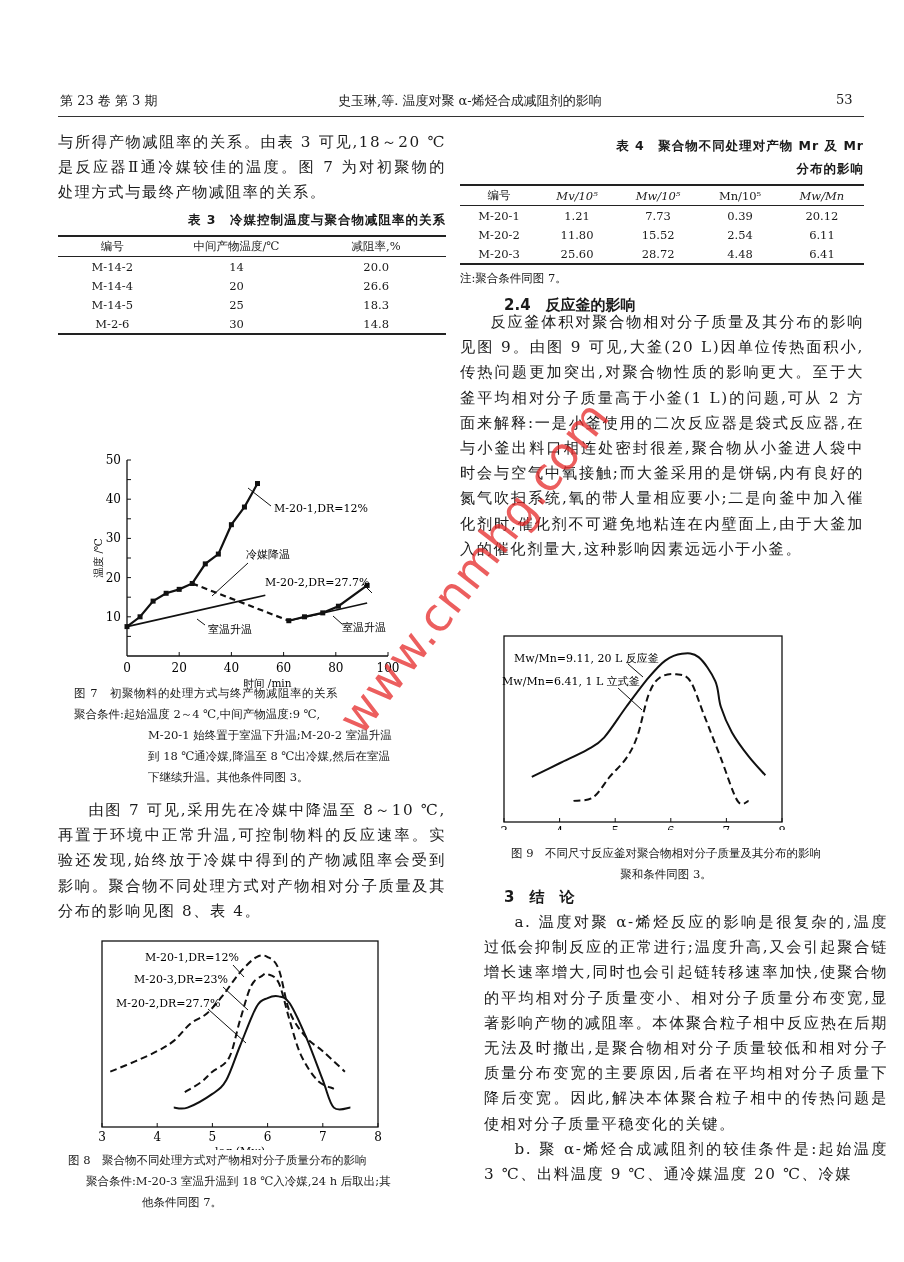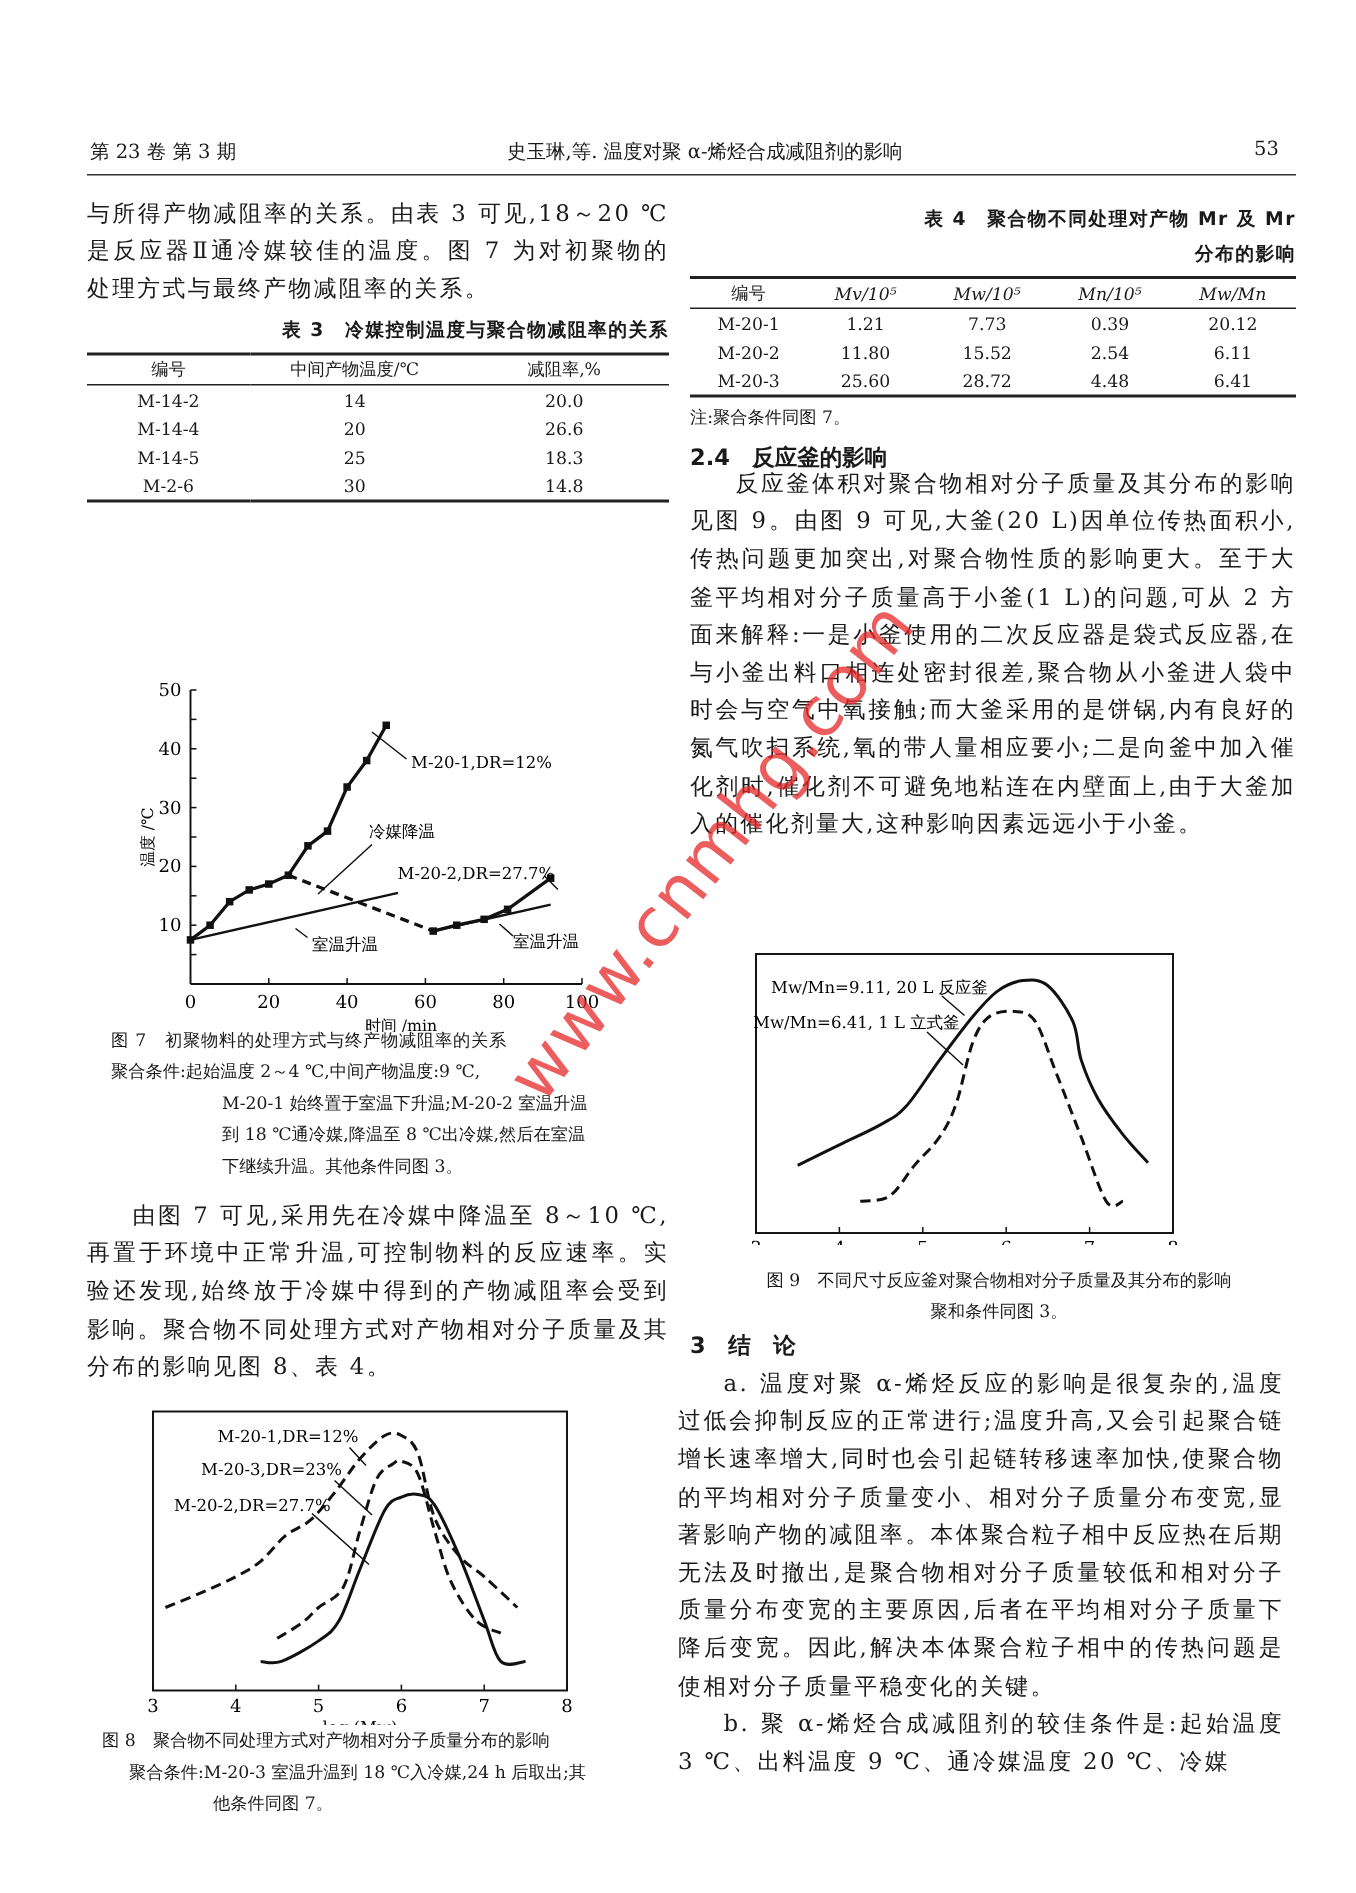--- a/index.html
+++ b/index.html
@@ -11,21 +11,21 @@
   .body-text { font-size: 15.2px; line-height: 25.2px; letter-spacing: 1.6px; text-align: justify; }
   .body-text p { margin: 0; }
   .indent { text-indent: 2em; }
   .tbl-title { font-family: "DejaVu Sans", "Liberation Sans", sans-serif; font-weight: bold; font-size: 12.5px; text-align: right; letter-spacing: 1px; }
   table.dt { border-collapse: collapse; font-size: 11.5px; width: 100%; }
   table.dt th { font-weight: normal; padding: 2px 0 2px 0; border-bottom: 1px solid #222; text-align: center; }
   table.dt td { padding: 1px 0; text-align: center; height: 17px; }
   table.dt { border-top: 2px solid #222; border-bottom: 2px solid #222; }
   .note { font-size: 11.5px; line-height: 22px; }
   .cap { font-size: 11.5px; line-height: 21px; }
-  .sec { font-family: "DejaVu Sans", "Liberation Sans", sans-serif; font-weight: bold; font-size: 15px; }
+  .sec { font-family: "DejaVu Sans", "Liberation Sans", sans-serif; font-weight: bold; font-size: 15px; margin-left: 44px; }
   svg text { font-family: "DejaVu Serif", "Liberation Serif", serif; }
   .wm { font-family: "DejaVu Sans", "Liberation Sans", sans-serif; font-size: 46px; color: rgba(230,40,40,0.75);
         transform: rotate(-52deg); transform-origin: left bottom; white-space: nowrap; letter-spacing: 1px; }
 </style>
 </head>
 <body>
 
 <div class="abs hdr" style="left:60px;">第 23 卷 第 3 期</div>
 <div class="abs hdr" style="left:338px;">史玉琳,等. 温度对聚 α-烯烃合成减阻剂的影响</div>
 <div class="abs hdr" style="left:836px;">53</div>
@@ -180,21 +180,21 @@
 
 <div class="abs" style="left:460px; top:138px; width:404px;">
   <div class="tbl-title">表 4　聚合物不同处理对产物 Mr 及 Mr</div>
   <div class="tbl-title" style="margin-top:6px;">分布的影响</div>
   <table class="dt" style="margin-top:6px;">
     <thead>
         <tr>
       <th>编号</th>
       <th style="font-style:italic">Mv/10⁵</th>
       <th style="font-style:italic">Mw/10⁵</th>
-      <th style="font-style:italic">Mn/10⁵</th>
+      <th style="">Mn/10⁵</th>
       <th style="font-style:italic">Mw/Mn</th>
     </tr>
       </thead>
     <tbody id="t4body">
         <tr>
           <td>M-20-1</td>
           <td>1.21</td>
           <td>7.73</td>
           <td>0.39</td>
           <td>20.12</td>
@@ -245,18 +245,18 @@
     <line x1="128" y1="58" x2="152" y2="80" stroke="#111" stroke-width="1"></line>
     <text x="12" y="55" font-size="11">Mw/Mn=6.41, 1 L 立式釜</text>
   </svg>
 
 <div class="abs cap" style="left:466px; top:843px; width:400px; text-align:center;">
   <div>图 9　不同尺寸反应釜对聚合物相对分子质量及其分布的影响</div>
   <div>聚和条件同图 3。</div>
 </div>
 
 <div class="abs sec" style="left:460px; top:888px;">3　结　论</div>
-<div class="abs body-text" style="left:452px; top:910px; width:404px;">
+<div class="abs body-text" style="left:484px; top:910px; width:404px;">
   <p class="indent">a. 温度对聚 α-烯烃反应的影响是很复杂的,温度过低会抑制反应的正常进行;温度升高,又会引起聚合链增长速率增大,同时也会引起链转移速率加快,使聚合物的平均相对分子质量变小、相对分子质量分布变宽,显著影响产物的减阻率。本体聚合粒子相中反应热在后期无法及时撤出,是聚合物相对分子质量较低和相对分子质量分布变宽的主要原因,后者在平均相对分子质量下降后变宽。因此,解决本体聚合粒子相中的传热问题是使相对分子质量平稳变化的关键。</p>
   <p class="indent">b. 聚 α-烯烃合成减阻剂的较佳条件是:起始温度 3 ℃、出料温度 9 ℃、通冷媒温度 20 ℃、冷媒</p>
 </div>
 
 <div class="abs wm" style="left:370px; top:690px;">www.cnmhg.com</div>
 
 </body></html>

